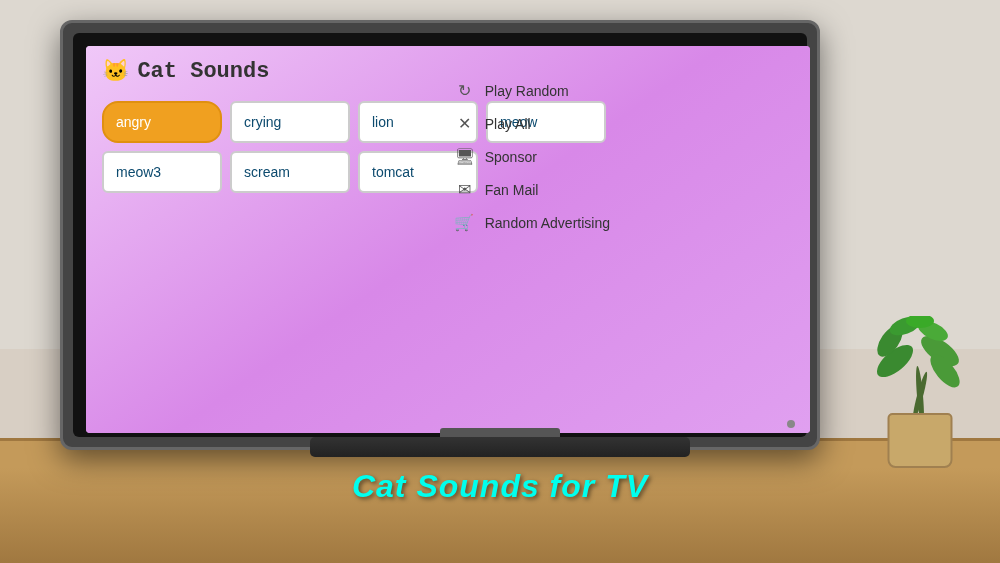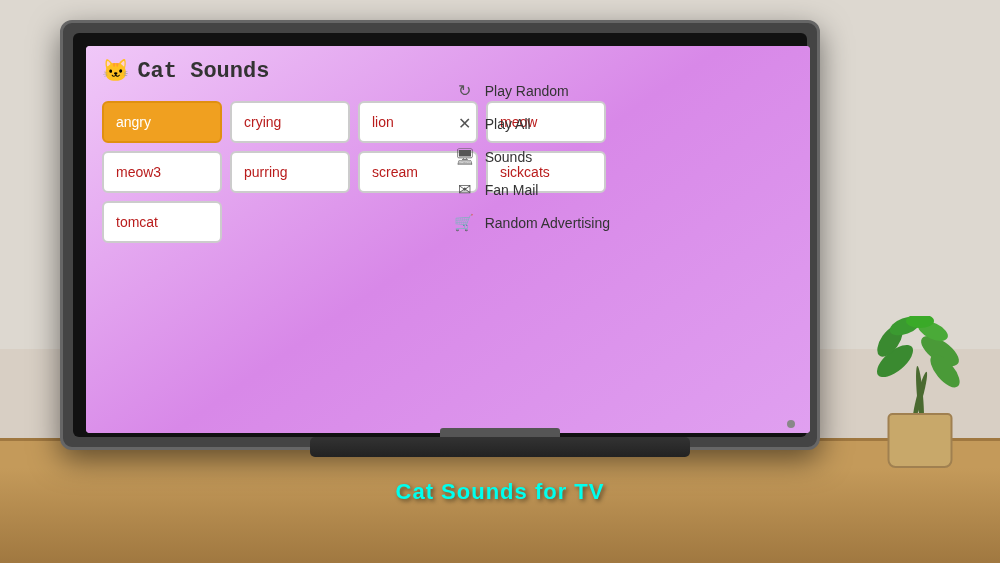--- a/index.html
+++ b/index.html
@@ -140,29 +140,30 @@
 
     .sound-btn {
       background: white;
       border: 2px solid #ccc;
       border-radius: 6px;
       display: flex;
       align-items: center;
       justify-content: flex-start;
       padding-left: 12px;
       font-size: 14px;
-      color: #b91c1c;
+      color: #0c4a6e;
       font-weight: 500;
       cursor: pointer;
     }
 
     .sound-btn.active {
       background: #f0a020;
       border-color: #e09010;
       color: white;
+      border-radius: 16px;
     }
 
     
     .right-menu {
       position: absolute;
       top: 35px;
       right: 200px;
       display: flex;
       flex-direction: column;
       gap: 14px;
@@ -187,25 +188,26 @@
       color: #333;
       font-weight: 400;
     }
 
     
     .app-title-below {
       position: absolute;
       bottom: 58px;
       left: 50%;
       transform: translateX(-50%);
-      font-size: 22px;
+      font-size: 32px;
       font-weight: 900;
       color: #00ffee;
       text-shadow: 2px 2px 4px rgba(0,0,0,0.5);
       white-space: nowrap;
+      font-style: italic;
       letter-spacing: 1px;
     }
 
     
     .plant-container {
       position: absolute;
       bottom: 95px;
       right: 30px;
       width: 100px;
       height: 140px;
@@ -257,38 +259,36 @@
         <span class="cat-icon">🐱</span>
         <span class="app-title">Cat Sounds</span>
       </div>
 
       <div class="sounds-grid" id="sounds-grid">
       <div class="sound-btn active">angry</div>
           <div class="sound-btn">crying</div>
           <div class="sound-btn">lion</div>
           <div class="sound-btn">meow</div>
           <div class="sound-btn">meow3</div>
-          <div class="sound-btn">purring</div>
           <div class="sound-btn">scream</div>
-          <div class="sound-btn">sickcats</div>
           <div class="sound-btn">tomcat</div>
         </div>
 
       <div class="right-menu" id="right-menu">
       <div class="menu-item">
             <span class="menu-icon">↻</span>
             <span class="menu-label">Play Random</span>
           </div>
           <div class="menu-item">
             <span class="menu-icon">✕</span>
             <span class="menu-label">Play All</span>
           </div>
           <div class="menu-item">
             <span class="menu-icon">🖥</span>
-            <span class="menu-label">Sounds</span>
+            <span class="menu-label">Sponsor</span>
           </div>
           <div class="menu-item">
             <span class="menu-icon">✉</span>
             <span class="menu-label">Fan Mail</span>
           </div>
           <div class="menu-item">
             <span class="menu-icon">🛒</span>
             <span class="menu-label">Random Advertising</span>
           </div>
         </div>

